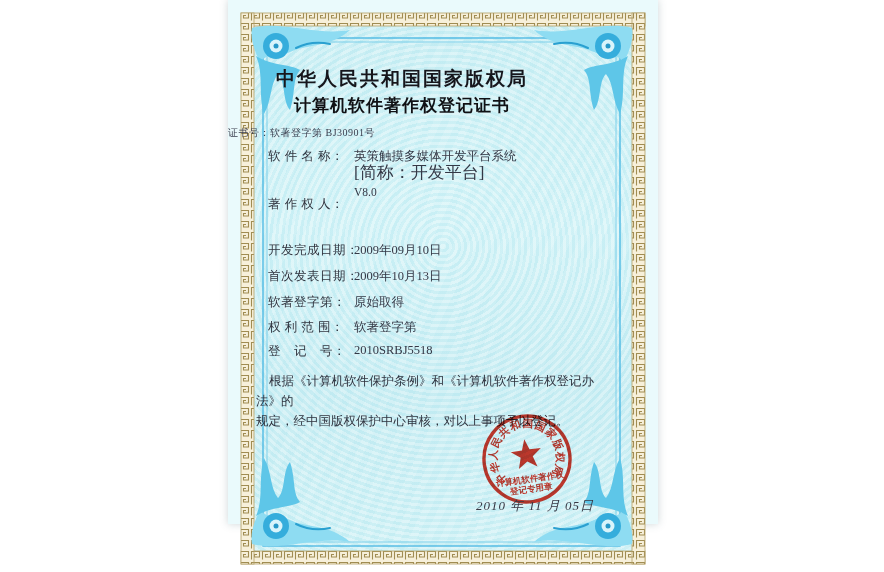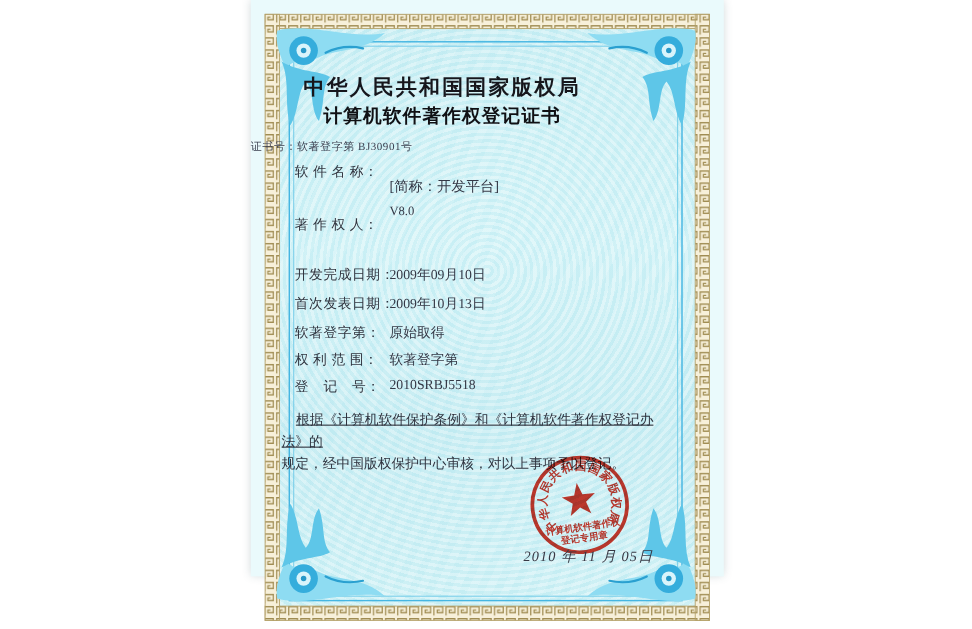--- a/index.html
+++ b/index.html
@@ -21,27 +21,27 @@
       linear-gradient(180deg,#d0f0f4 0%,#daf5f8 38%,#cdeef3 70%,#d6f3f6 100%);
   }
   svg.frame{position:absolute;left:0;top:0;z-index:2;}
   .txt{position:absolute;z-index:3;color:#2e3240;}
   .titles{left:0;width:348px;text-align:center;}
   .authority{top:66px;font-size:19px;font-weight:bold;letter-spacing:2px;color:#16161c;}
   .cert-title{top:94px;font-size:17px;font-weight:bold;letter-spacing:1px;color:#101014;}
   .cert-no{top:126px;left:0;width:378px;text-align:left;font-size:10px;color:#3a3e4e;letter-spacing:.5px;}
   .row-label{left:40px;font-size:12.5px;letter-spacing:.5px;color:#30343f;}
   .row-value{left:126px;font-size:12.5px;color:#343846;}
-  .f1{top:148px}.f1b{top:161px;font-size:13px}.f1c{top:186px;font-size:11.5px}
+  .f1{top:148px}.f1b{top:161px;font-size:17px}.f1c{top:186px;font-size:11.5px}
   .f2{top:196px}.f2v{top:196px;font-size:11.5px}
   .f3{top:242px}.f4{top:268px}.f5{top:294px}.f6{top:319px}.f7{top:343px}
   .statement{
     top:371px;left:28px;width:348px;font-size:12.5px;line-height:20px;color:#2e323e;
   }
-  .statement .ind{text-indent:13px;display:block;text-decoration:underline;}
+  .statement .ind{text-indent:13px;display:block;}
   .seal{position:absolute;left:239px;top:399px;z-index:4;mix-blend-mode:multiply;opacity:.92;}
   .issue-date{
     top:497px;left:248px;font-size:13px;letter-spacing:1px;color:#383844;z-index:5;
     font-family:"Liberation Serif","DejaVu Serif",serif;
     font-style:italic;
   }
 </style>
 </head>
 <body>
 
@@ -77,20 +77,21 @@
     <use href="#orn" transform="translate(406,22) scale(-1,1)"></use>
     <use href="#orn" transform="translate(22,550) scale(1,-1)"></use>
     <use href="#orn" transform="translate(406,550) scale(-1,-1)"></use>
   </svg>
 
   <div class="txt titles authority">中华人民共和国国家版权局</div>
   <div class="txt titles cert-title">计算机软件著作权登记证书</div>
   <div class="txt cert-no">证书号：软著登字第 BJ30901号</div>
 
   <div class="txt row-label f1">软 件 名 称：</div>
+  <div class="txt row-value f1">英策触摸多媒体开发平台系统</div>
   <div class="txt row-value f1b">[简称：开发平台]</div>
   <div class="txt row-value f1c">V8.0</div>
 
   <div class="txt row-label f2">著 作 权 人：</div>
 
   <div class="txt row-label f3">开发完成日期：</div>
   <div class="txt row-value f3">2009年09月10日</div>
 
   <div class="txt row-label f4">首次发表日期：</div>
   <div class="txt row-value f4">2009年10月13日</div>

